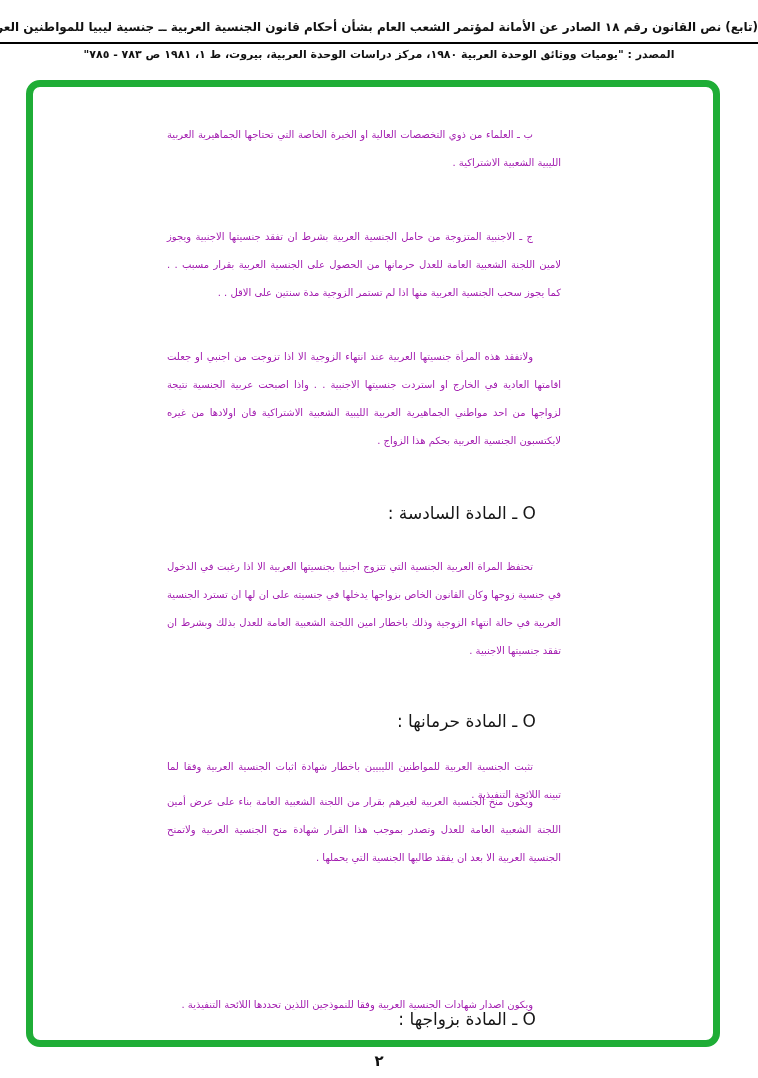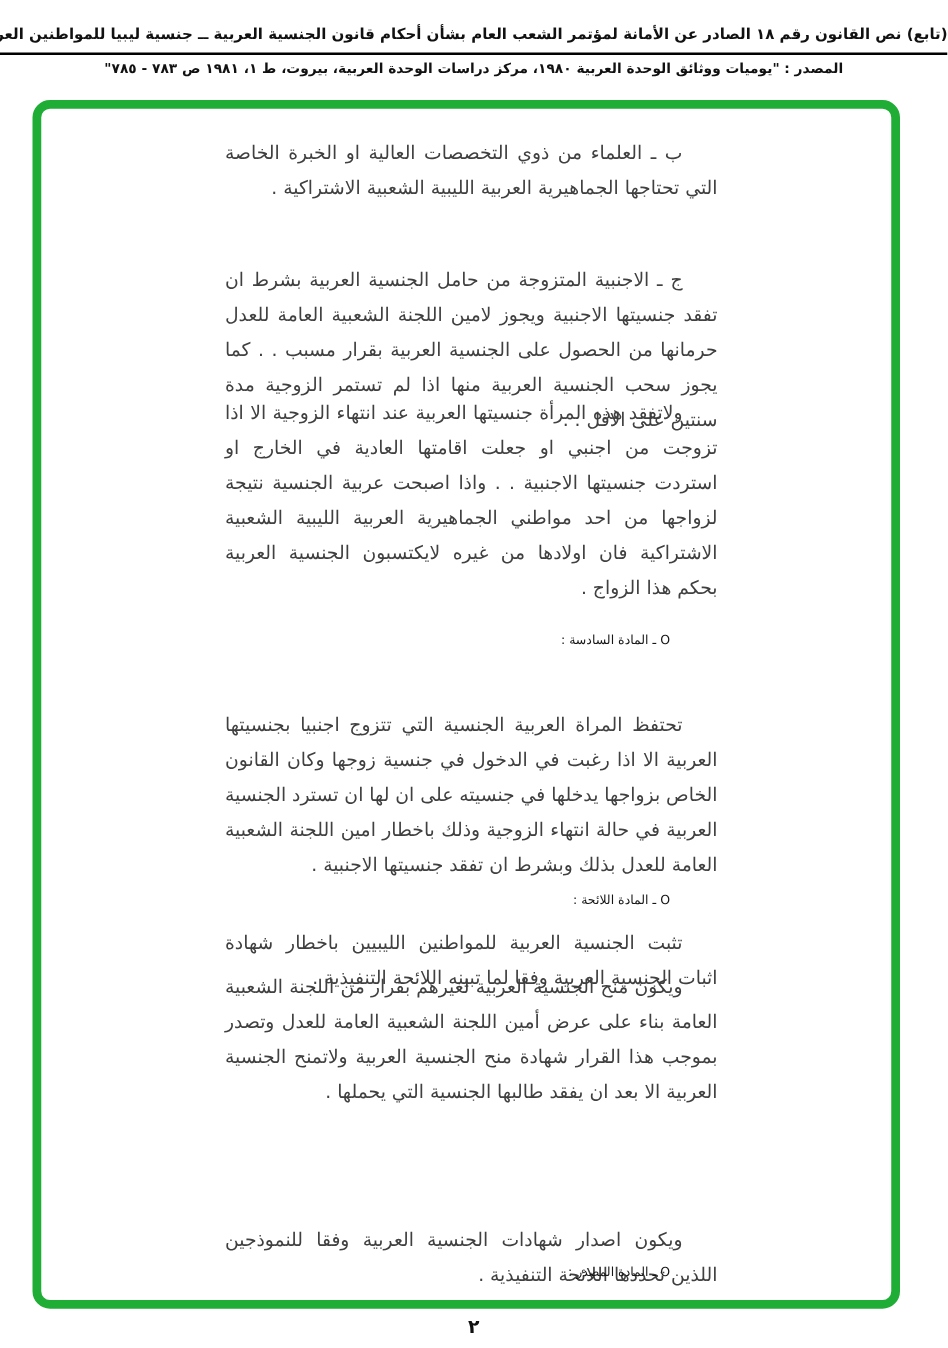--- a/index.html
+++ b/index.html
@@ -34,39 +34,39 @@
     border-radius: 14px;
     box-sizing: border-box;
     background: transparent;
   }
   .block {
     position: absolute;
     right: 180px; width: 394px;
     direction: rtl;
     text-align: justify;
     text-justify: inter-word;
-    font-size: 15px; line-height: 28px;
-    margin: 4px;
-    color: #404040;
+    font-size: 10px; line-height: 28px;
+    margin: 17px;
+    color: #a21caf;
   }
   .para { text-indent: 28px; }
   .heading {
     position: absolute;
     right: 222px; width: 352px;
     direction: rtl; text-align: right;
-    font-size: 10px; line-height: 26px;
+    font-size: 17px; line-height: 26px;
     font-weight: normal;
     margin: 0;
     color: #161616;
   }
   .b0 { top: 104px; }
   .b1 { top: 206px; }
-  .b2 { top: 312px; }
+  .b2 { top: 326px; }
   .b3 { top: 500px; }
-  .b4 { top: 562px; }
+  .b4 { top: 536px; }
   .b5 { top: 708px; }
   .b6 { top: 736px; }
   .b7 { top: 771px; }
   .b8 { top: 974px; }
   .b9 { top: 1006px; }
   .page-number {
     position: absolute; top: 1052px; left: 0; width: 758px;
     text-align: center;
     font-weight: bold; font-size: 15px;
     color: #111;
@@ -79,19 +79,19 @@
 <div class="header-rule"></div>
 <div class="doc-source">المصدر : "يوميات ووثائق الوحدة العربية ١٩٨٠، مركز دراسات الوحدة العربية، بيروت، ط ١، ١٩٨١ ص ٧٨٣ - ٧٨٥"</div>
 
 <div class="green-frame"></div>
 
 <p class="block para b0">ب ـ العلماء من ذوي التخصصات العالية او الخبرة الخاصة التي تحتاجها الجماهيرية العربية الليبية الشعبية الاشتراكية .</p>
 <p class="block para b1">ج ـ الاجنبية المتزوجة من حامل الجنسية العربية بشرط ان تفقد جنسيتها الاجنبية ويجوز لامين اللجنة الشعبية العامة للعدل حرمانها من الحصول على الجنسية العربية بقرار مسبب . . كما يجوز سحب الجنسية العربية منها اذا لم تستمر الزوجية مدة سنتين على الاقل . .</p>
 <p class="block para b2">ولاتفقد هذه المرأة جنسيتها العربية عند انتهاء الزوجية الا اذا تزوجت من اجنبي او جعلت اقامتها العادية في الخارج او استردت جنسيتها الاجنبية . . واذا اصبحت عربية الجنسية نتيجة لزواجها من احد مواطني الجماهيرية العربية الليبية الشعبية الاشتراكية فان اولادها من غيره لايكتسبون الجنسية العربية بحكم هذا الزواج .</p>
 <h3 class="heading b3">O ـ المادة السادسة :</h3>
 <p class="block para b4">تحتفظ المراة العربية الجنسية التي تتزوج اجنبيا بجنسيتها العربية الا اذا رغبت في الدخول في جنسية زوجها وكان القانون الخاص بزواجها يدخلها في جنسيته على ان لها ان تسترد الجنسية العربية في حالة انتهاء الزوجية وذلك باخطار امين اللجنة الشعبية العامة للعدل بذلك وبشرط ان تفقد جنسيتها الاجنبية .</p>
-<h3 class="heading b5">O ـ المادة اللائحة :</h3>
+<h3 class="heading b5">O ـ المادة حرمانها :</h3>
 <p class="block para b6">تثبت الجنسية العربية للمواطنين الليبيين باخطار شهادة اثبات الجنسية العربية وفقا لما تبينه اللائحة التنفيذية .</p>
 <p class="block para b7">ويكون منح الجنسية العربية لغيرهم بقرار من اللجنة الشعبية العامة بناء على عرض أمين اللجنة الشعبية العامة للعدل وتصدر بموجب هذا القرار شهادة منح الجنسية العربية ولاتمنح الجنسية العربية الا بعد ان يفقد طالبها الجنسية التي يحملها .</p>
 <p class="block para b8">ويكون اصدار شهادات الجنسية العربية وفقا للنموذجين اللذين تحددها اللائحة التنفيذية .</p>
-<h3 class="heading b9">O ـ المادة المصدر :</h3>
+<h3 class="heading b9">O ـ المادة بزواجها :</h3>
 
 <div class="page-number">٢</div>
 
 </body></html>

